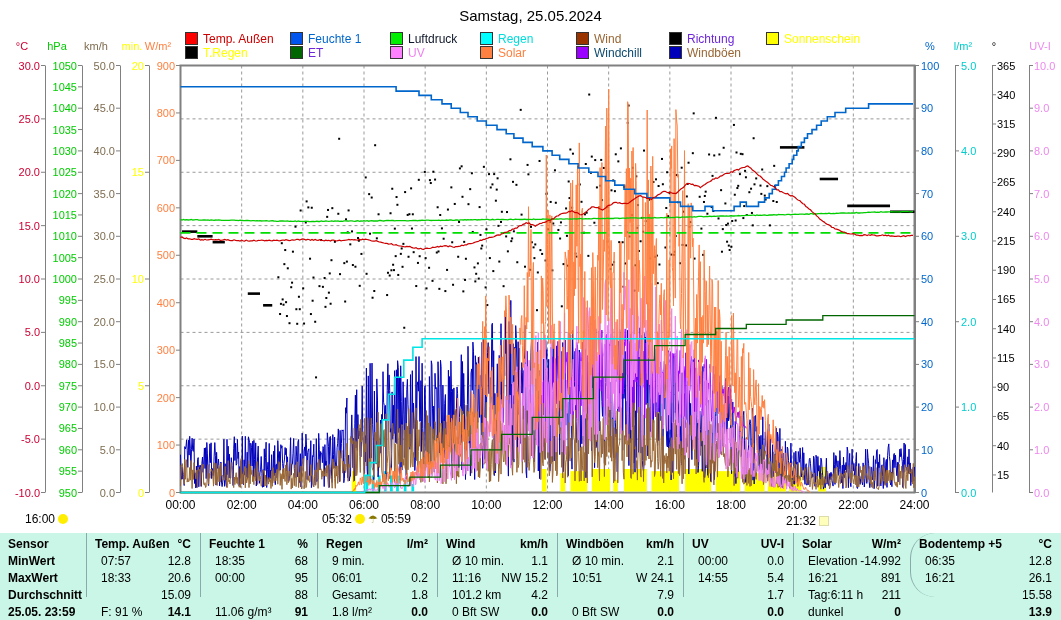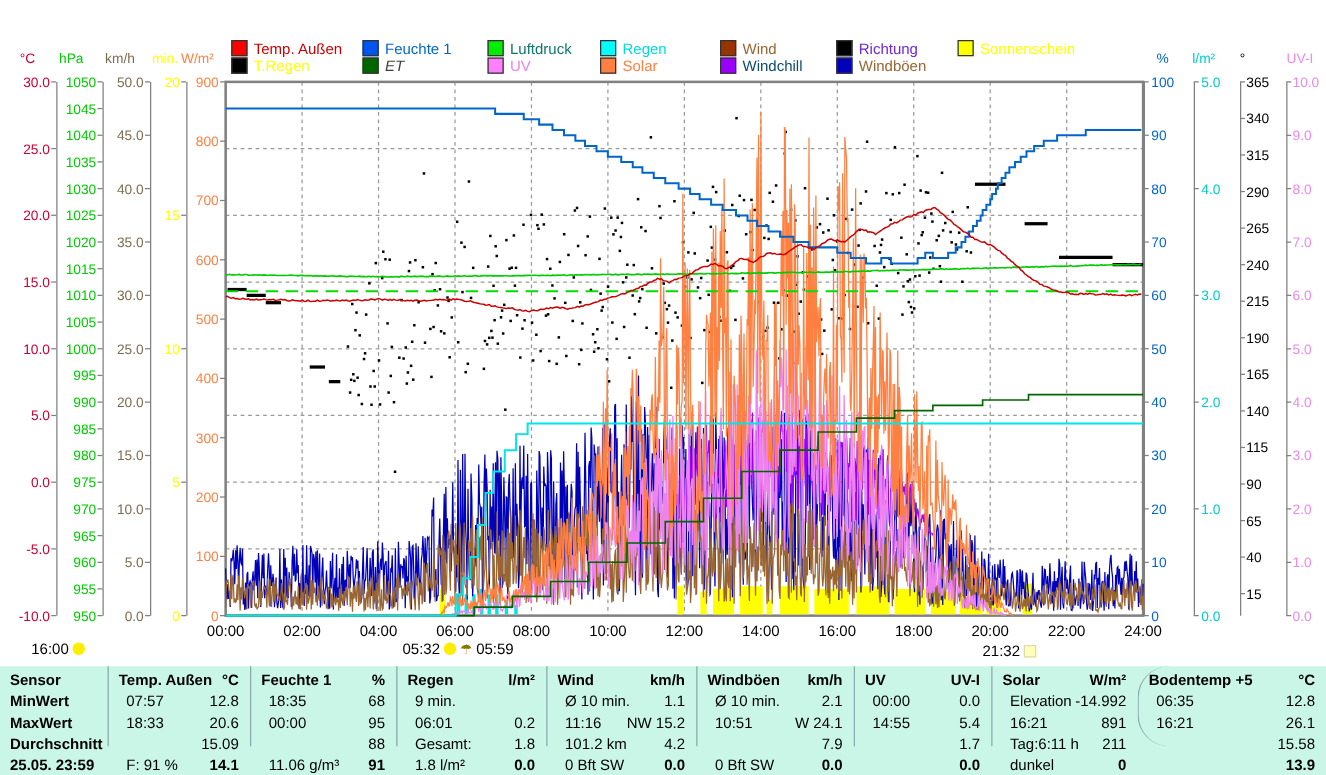--- a/index.html
+++ b/index.html
@@ -21,45 +21,46 @@
   .tb{font-weight:bold;}
   .tname{position:absolute;left:8px;}
   .tunit{position:absolute;right:10px;}
   .tval{position:absolute;right:10px;text-align:right;}
   .ttime{position:absolute;left:14px;text-align:right;}
 </style>
 </head>
 <body>
 
 <div id="stage">
+  <div id="title">Samstag, 25.05.2024</div>
   <div id="legend">
       <div class="legend-col" style="left: 185px;">
         <div class="legend-item">
           <span class="legend-sq" style="background: rgb(255, 0, 0);"></span>
           <span style="color: rgb(204, 0, 0);">Temp. Außen</span>
         </div>
         <div class="legend-item">
           <span class="legend-sq" style="background: rgb(0, 0, 0);"></span>
           <span style="color: rgb(255, 255, 0);">T.Regen</span>
         </div>
       </div>
       <div class="legend-col" style="left: 290px;">
         <div class="legend-item">
           <span class="legend-sq" style="background: rgb(0, 85, 238);"></span>
           <span style="color: rgb(0, 102, 204);">Feuchte 1</span>
         </div>
         <div class="legend-item">
           <span class="legend-sq" style="background: rgb(0, 102, 0);"></span>
-          <span style="color: #404040; font-style: italic;">ET</span>
+          <span style="color: #6d28d9;">ET</span>
         </div>
       </div>
       <div class="legend-col" style="left: 390px;">
         <div class="legend-item">
           <span class="legend-sq" style="background: rgb(0, 238, 0);"></span>
-          <span style="color: #0f766e;">Luftdruck</span>
+          <span style="color: #0f172a;">Luftdruck</span>
         </div>
         <div class="legend-item">
           <span class="legend-sq" style="background: rgb(255, 128, 255);"></span>
           <span style="color: rgb(238, 130, 238);">UV</span>
         </div>
       </div>
       <div class="legend-col" style="left: 480px;">
         <div class="legend-item">
           <span class="legend-sq" style="background: rgb(0, 255, 255);"></span>
           <span style="color: rgb(0, 221, 221);">Regen</span>

